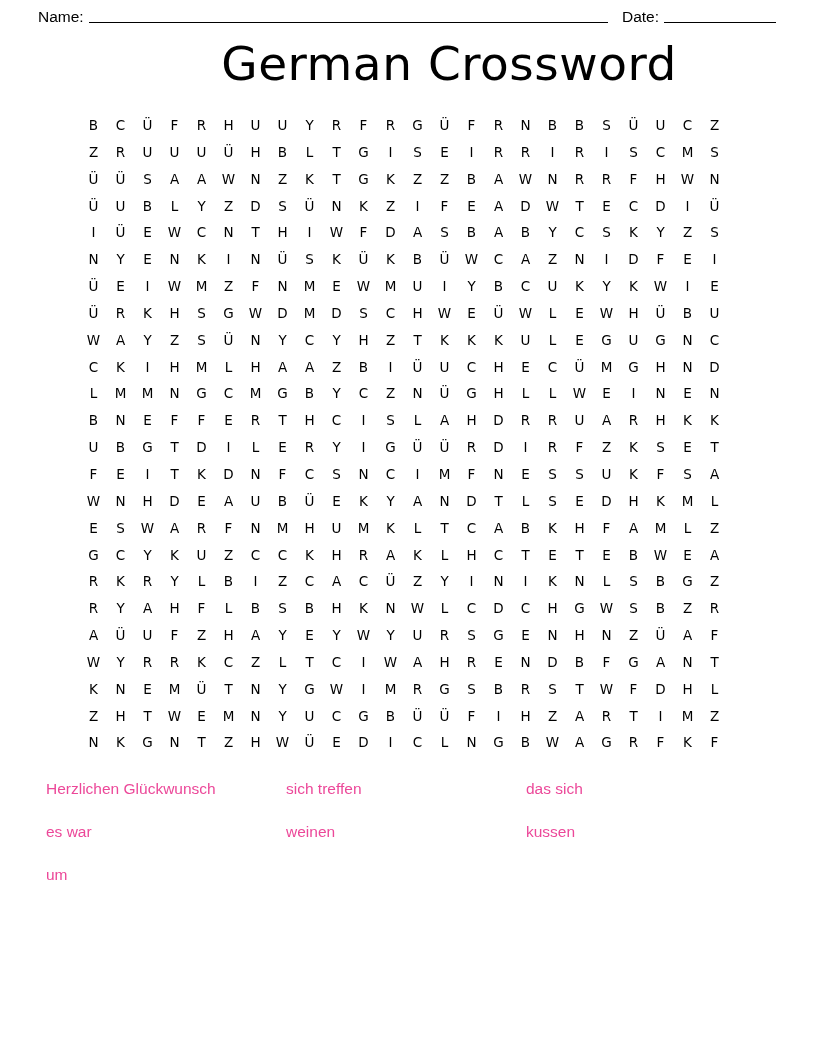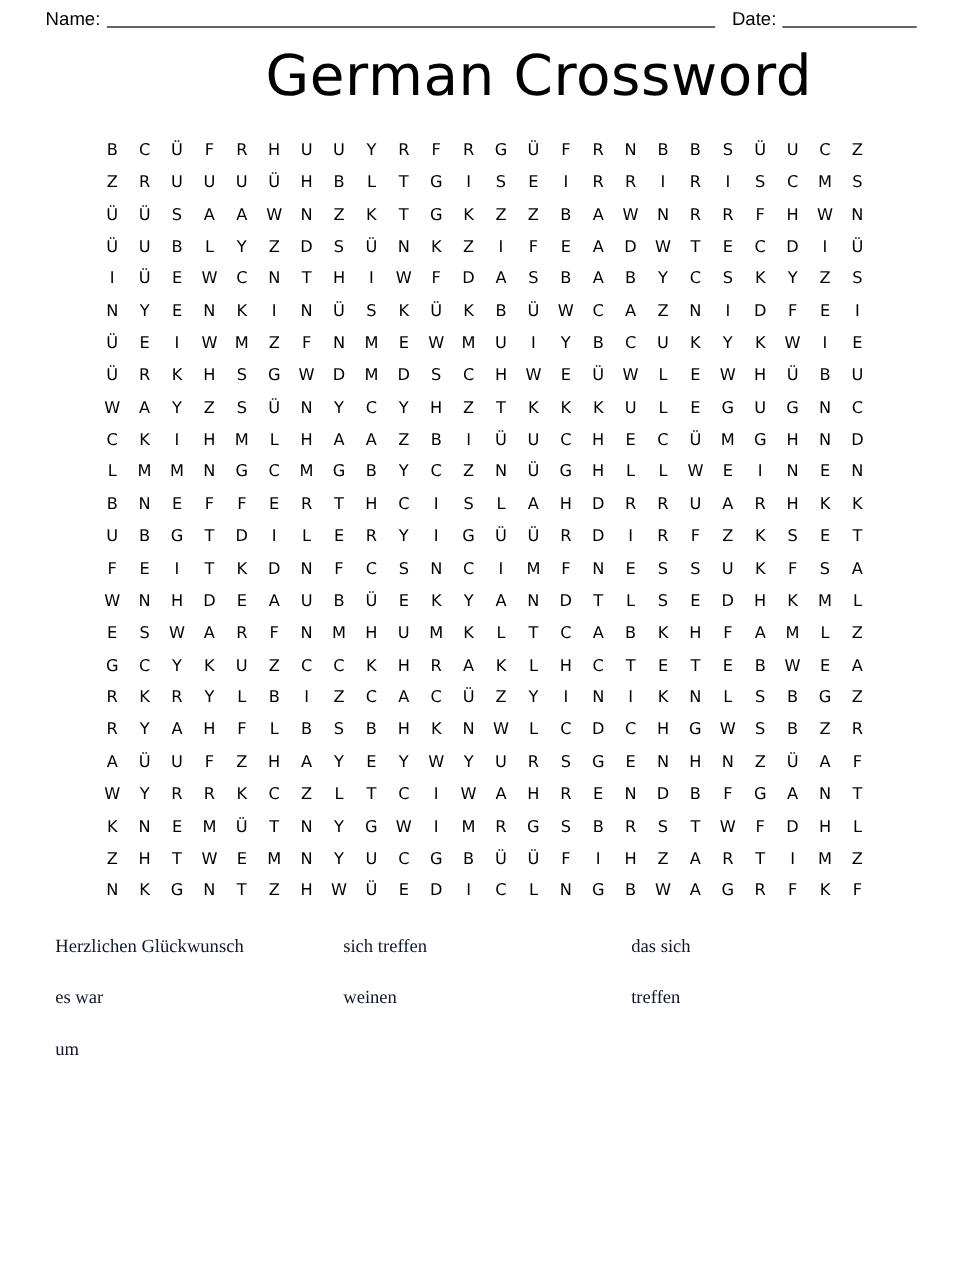--- a/index.html
+++ b/index.html
@@ -18,21 +18,21 @@
 
   
   .name-date-row {
     position: absolute;
     top: 0px;
     left: 0px;
     width: 816px;
     height: 26px;
     display: flex;
     align-items: flex-end;
-    padding: 0 52px 0 38px;
+    padding: 0 40px 0 38px;
     box-sizing: border-box;
     font-size: 15.5px;
     letter-spacing: 0px;
   }
   .nd-label {
     white-space: nowrap;
     line-height: 18px;
   }
   .nd-rule {
     flex: 1 1 auto;
@@ -92,24 +92,24 @@
     top: 778px;
     left: 46px;
     width: 724px;
   }
   .word-row {
     display: flex;
     height: 43px;
     align-items: flex-start;
   }
   .word-cell {
-    font-family: Liberation Serif, serif;
+    font-family: Liberation Sans, sans-serif;
     font-size: 15.5px;
     line-height: 22px;
-    color: #0f172a;
+    color: #ec4899;
     white-space: nowrap;
   }
   .word-cell.col0 { flex: 0 0 240px; }
   .word-cell.col1 { flex: 0 0 240px; }
   .word-cell.col2 { flex: 0 0 240px; }
 </style>
 </head>
 <body>
 
 <div class="name-date-row">
@@ -751,20 +751,20 @@
 
 <div id="wordlist">
     <div class="word-row">
       <span class="word-cell col0">Herzlichen Glückwunsch</span>
       <span class="word-cell col1">sich treffen</span>
       <span class="word-cell col2">das sich</span>
     </div>
     <div class="word-row">
       <span class="word-cell col1">es war</span>
       <span class="word-cell col0">weinen</span>
-      <span class="word-cell col2">treffen</span>
+      <span class="word-cell col2">kussen</span>
     </div>
     <div class="word-row">
       <span class="word-cell col0">um</span>
       <span class="word-cell col1"></span>
       <span class="word-cell col2"></span>
     </div>
   </div>
 
 </body></html>

